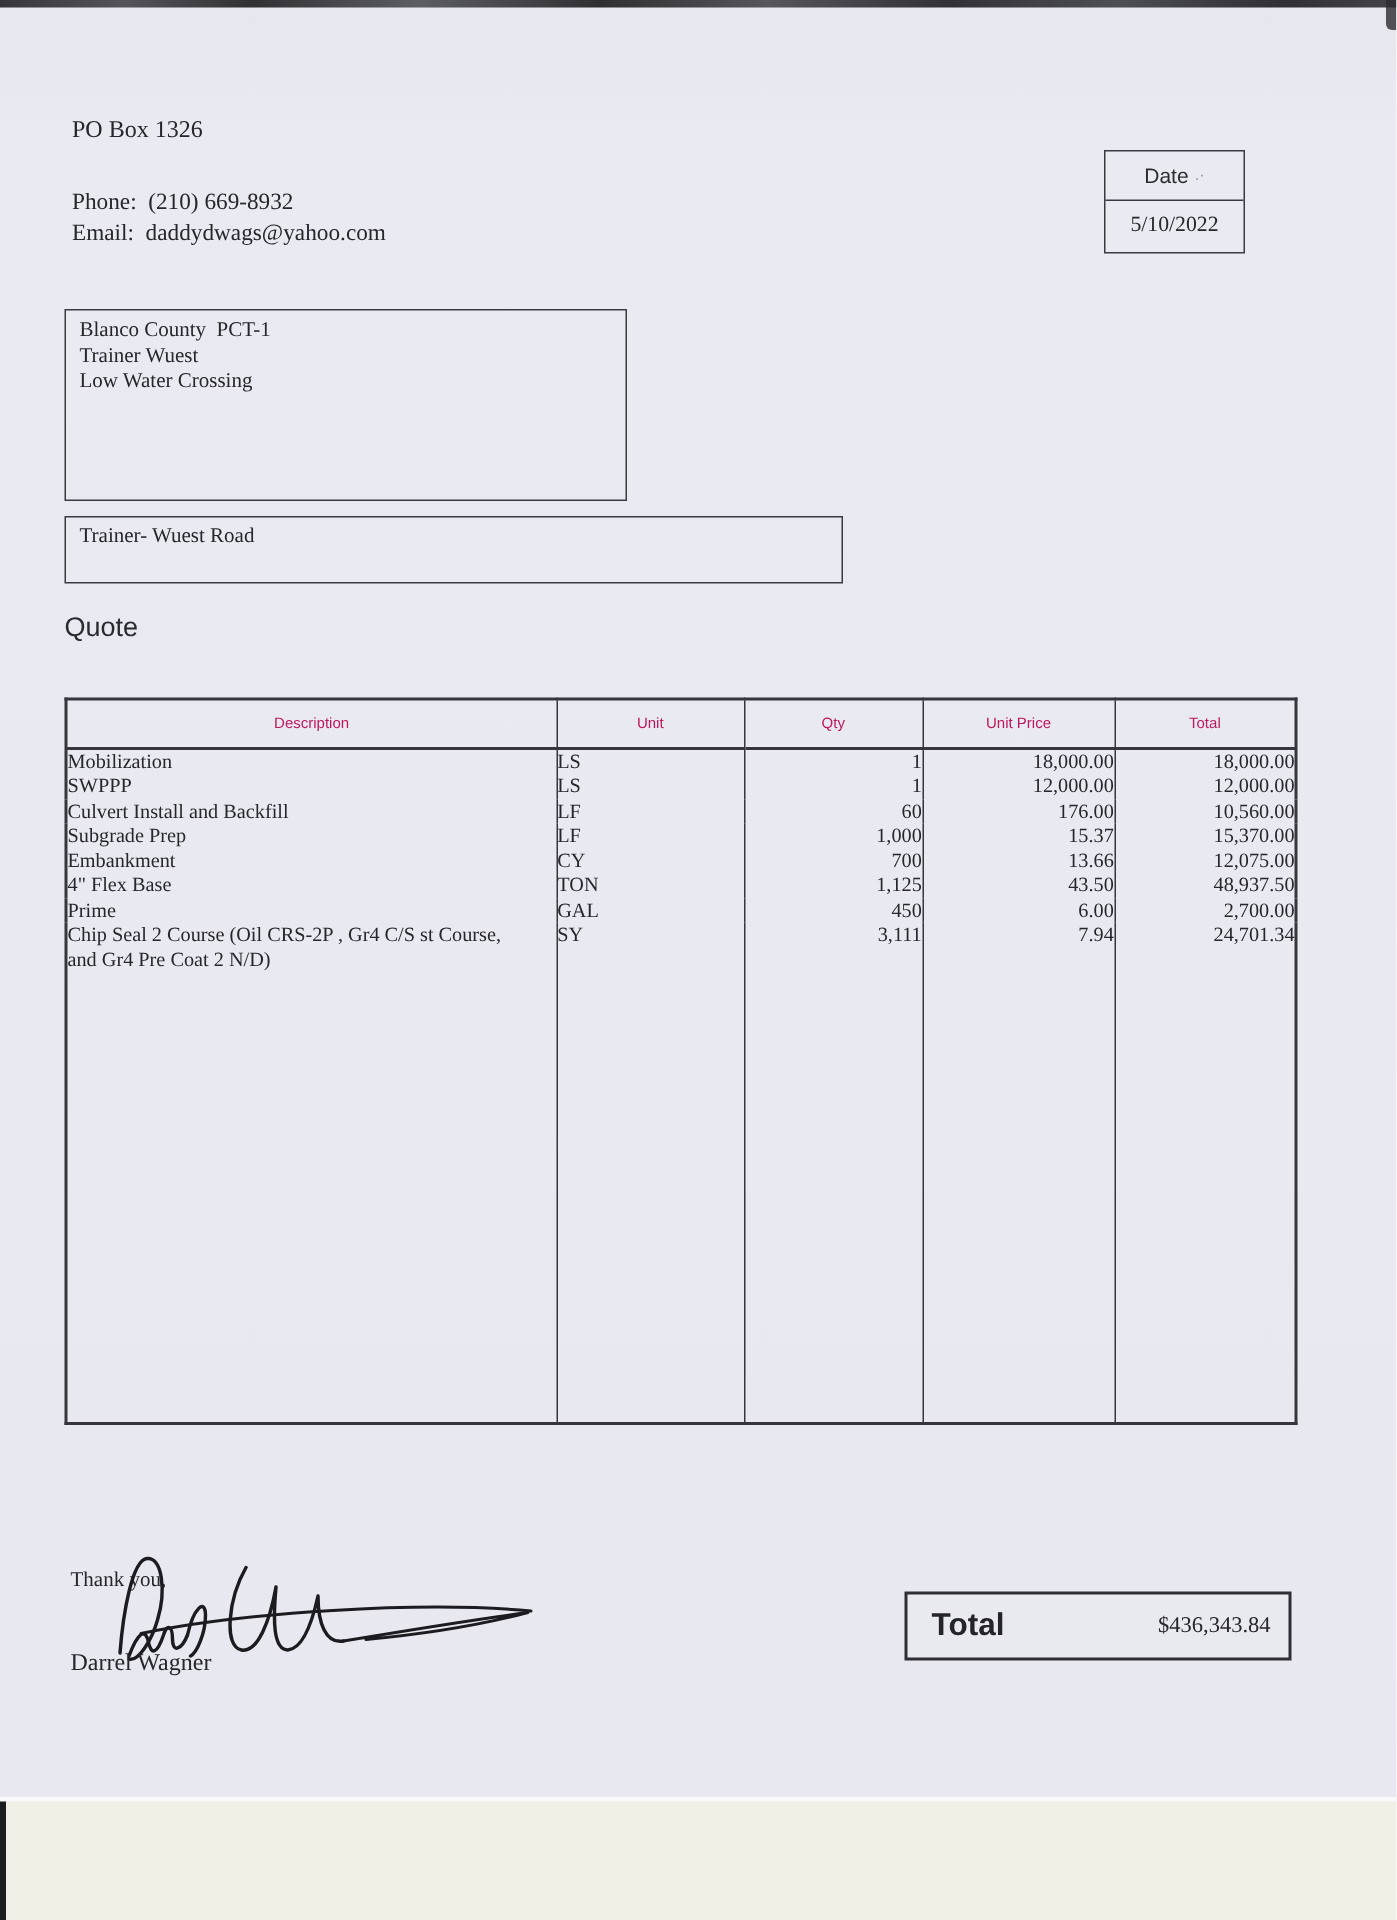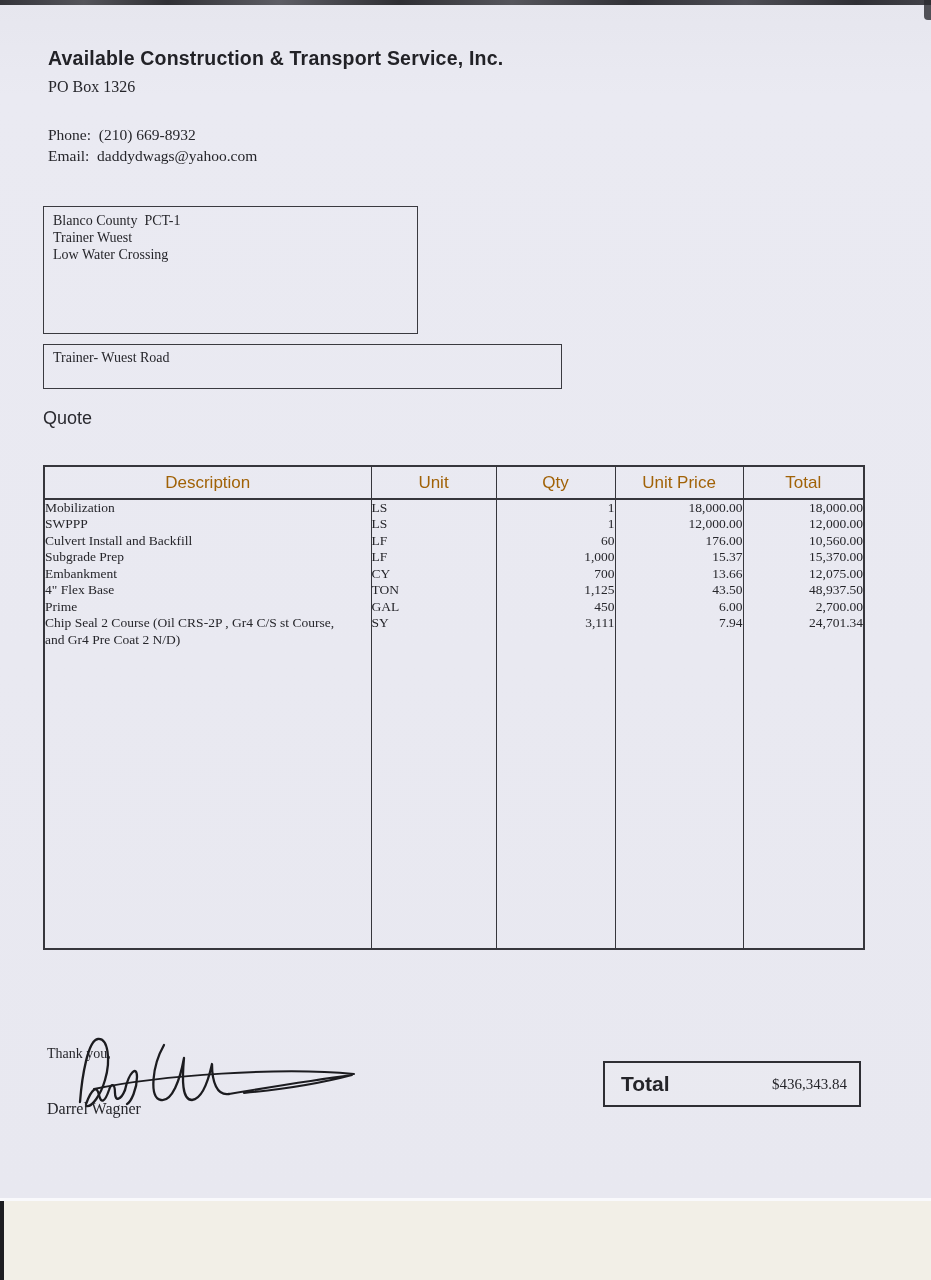--- a/index.html
+++ b/index.html
@@ -44,21 +44,21 @@
     padding:4px 9px;box-sizing:border-box;font-size:14px;line-height:17px;}
 
   
   .quote-title{position:absolute;left:43px;top:408px;width:820px;text-align:left;
     font-family:"Liberation Sans",sans-serif;font-size:18px;color:#2a2a30;}
 
   
   table.quote{position:absolute;left:43px;top:465px;width:820px;border-collapse:collapse;table-layout:fixed;
     border:2px solid #36363c;font-size:13.5px;}
   table.quote th{
-    font-family:"Liberation Sans",sans-serif;font-weight:normal;font-size:17px;color:#a16207;
+    font-family:"Liberation Sans",sans-serif;font-weight:normal;font-size:10px;color:#be185d;
     height:31px;border-bottom:2px solid #36363c;border-left:1px solid #36363c;text-align:center;padding:0;}
   table.quote th:first-child{border-left:none;}
   table.quote td{border-left:1px solid #36363c;vertical-align:top;padding:0;line-height:16.45px;}
   table.quote td:first-child{border-left:none;}
   td.c-desc{padding-left:6px;padding-right:4px;white-space:pre-wrap;}
   td.c-unit{padding-left:5px;}
   td.c-qty{text-align:right;padding-right:9px;}
   td.c-price{text-align:right;padding-right:7px;}
   td.c-total{text-align:right;padding-right:10px;}
   tr.spacer-row td{height:18px;}
@@ -75,25 +75,31 @@
   .total-value{font-size:15px;padding-right:12px;}
 </style>
 </head>
 <body>
 
 <div class="stage">
   <div class="paper"></div>
   <div class="scan-top-edge"></div>
   <div class="scan-corner-mark"></div>
 
-  <div class="company-name">Available Construction &amp; Transport Service, Inc.</div>
   <div class="po-box">PO Box 1326</div>
   <div class="contact-line phone-line">Phone:  (210) 669-8932</div>
   <div class="contact-line email-line">Email:  daddydwags@yahoo.com</div>
 
+  <div class="date-box">
+    <div class="date-label-cell">
+      <span>Date</span>
+      <span class="date-dots">.·</span>
+    </div>
+    <div class="date-value-cell">5/10/2022</div>
+  </div>
 
   <div class="recipient-box">Blanco County  PCT-1
 Trainer Wuest
 Low Water Crossing</div>
   <div class="project-box">Trainer- Wuest Road</div>
 
   <div class="quote-title">Quote</div>
 
   <table class="quote">
     <colgroup>

